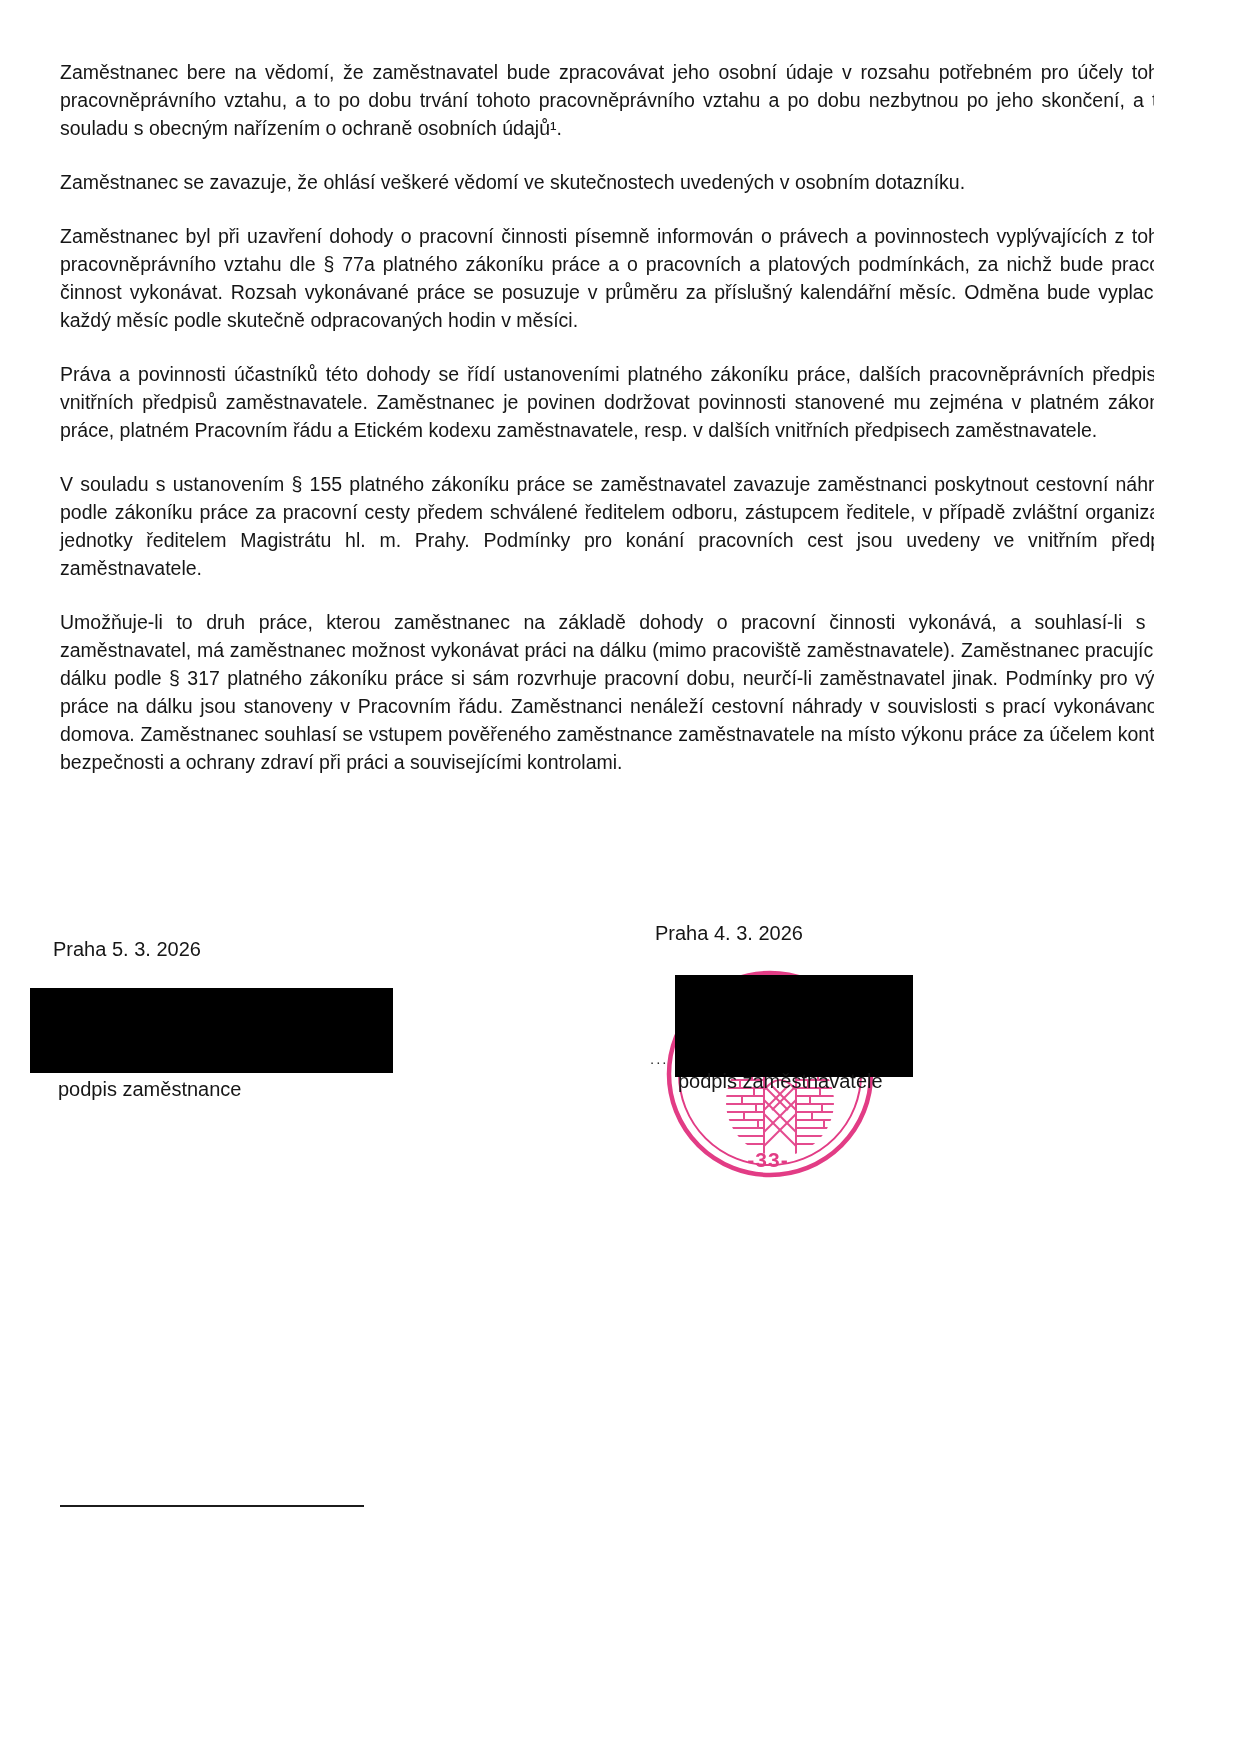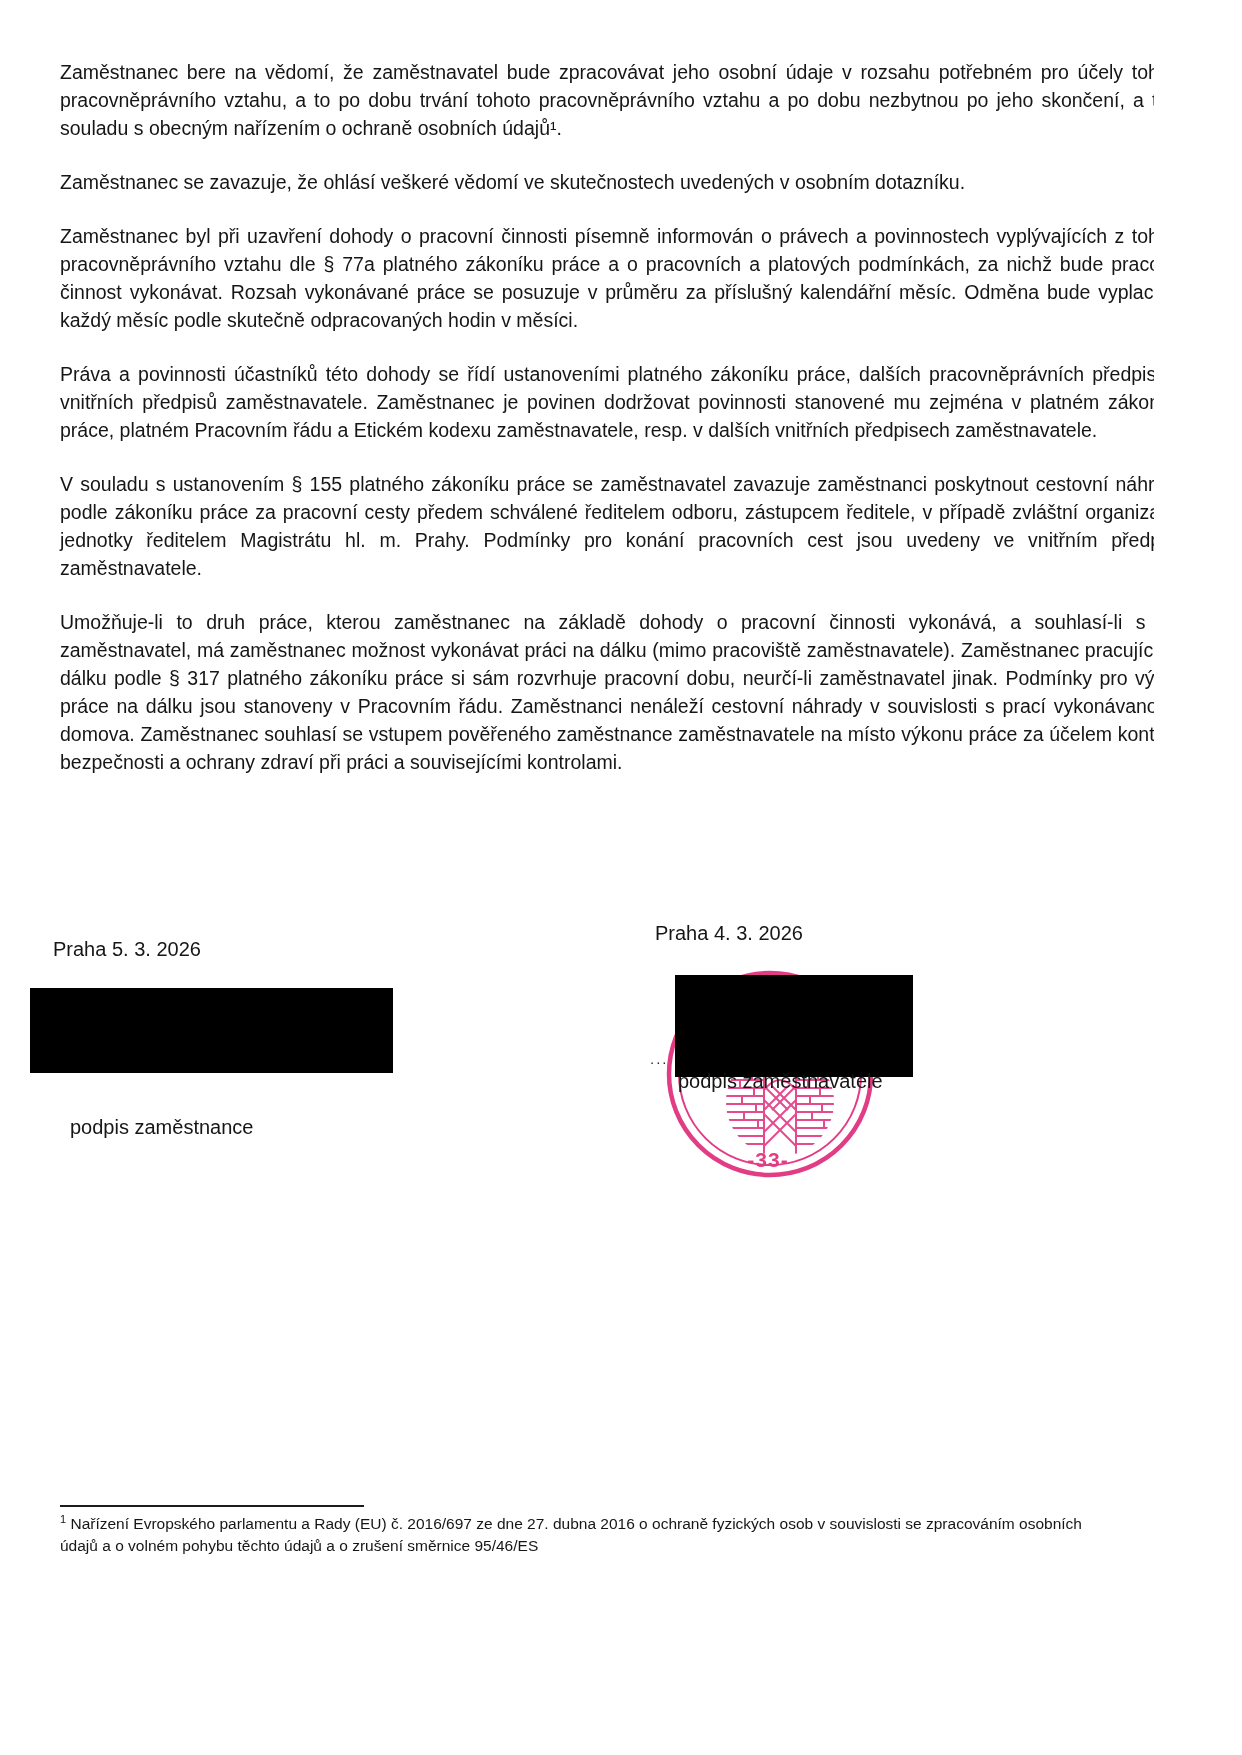--- a/index.html
+++ b/index.html
@@ -37,21 +37,21 @@
     z-index: 2;
   }
   .redaction-left  { left: 30px;  top: 988px; width: 363px; height: 85px; }
   .redaction-right { left: 675px; top: 975px; width: 238px; height: 102px; }
   .sig-label {
     position: absolute;
     font-size: 20px;
     white-space: nowrap;
     z-index: 3;
   }
-  .sig-label-left  { left: 58px;  top: 1116px; margin-left: 12px; }
+  .sig-label-left  { left: 58px;  top: 1078px; }
   .sig-label-right { left: 678px; top: 1070px; }
   .sig-dots {
     position: absolute;
     left: 650px;
     top: 1050px;
     font-size: 15px;
     letter-spacing: 2px;
     color: #2a2a2a;
     z-index: 1;
   }
@@ -166,18 +166,14 @@
 
   <div class="sig-dots">...</div>
 
   <div class="redaction redaction-left"></div>
   <div class="redaction redaction-right"></div>
 
   <div class="sig-label sig-label-left">podpis zaměstnance</div>
   <div class="sig-label sig-label-right">podpis zaměstnavatele</div>
 
   <div class="footnote-rule"></div>
-  <div class="footnote">
-    <sup>1</sup>
-    <span>Nařízení Evropského parlamentu a Rady (EU) č. 2016/697 ze dne 27. dubna 2016 o ochraně fyzických osob v souvislosti se zpracováním osobních údajů a o volném pohybu těchto údajů a o zrušení směrnice 95/46/ES</span>
-  </div>
 
 </div>
 
 </body></html>

